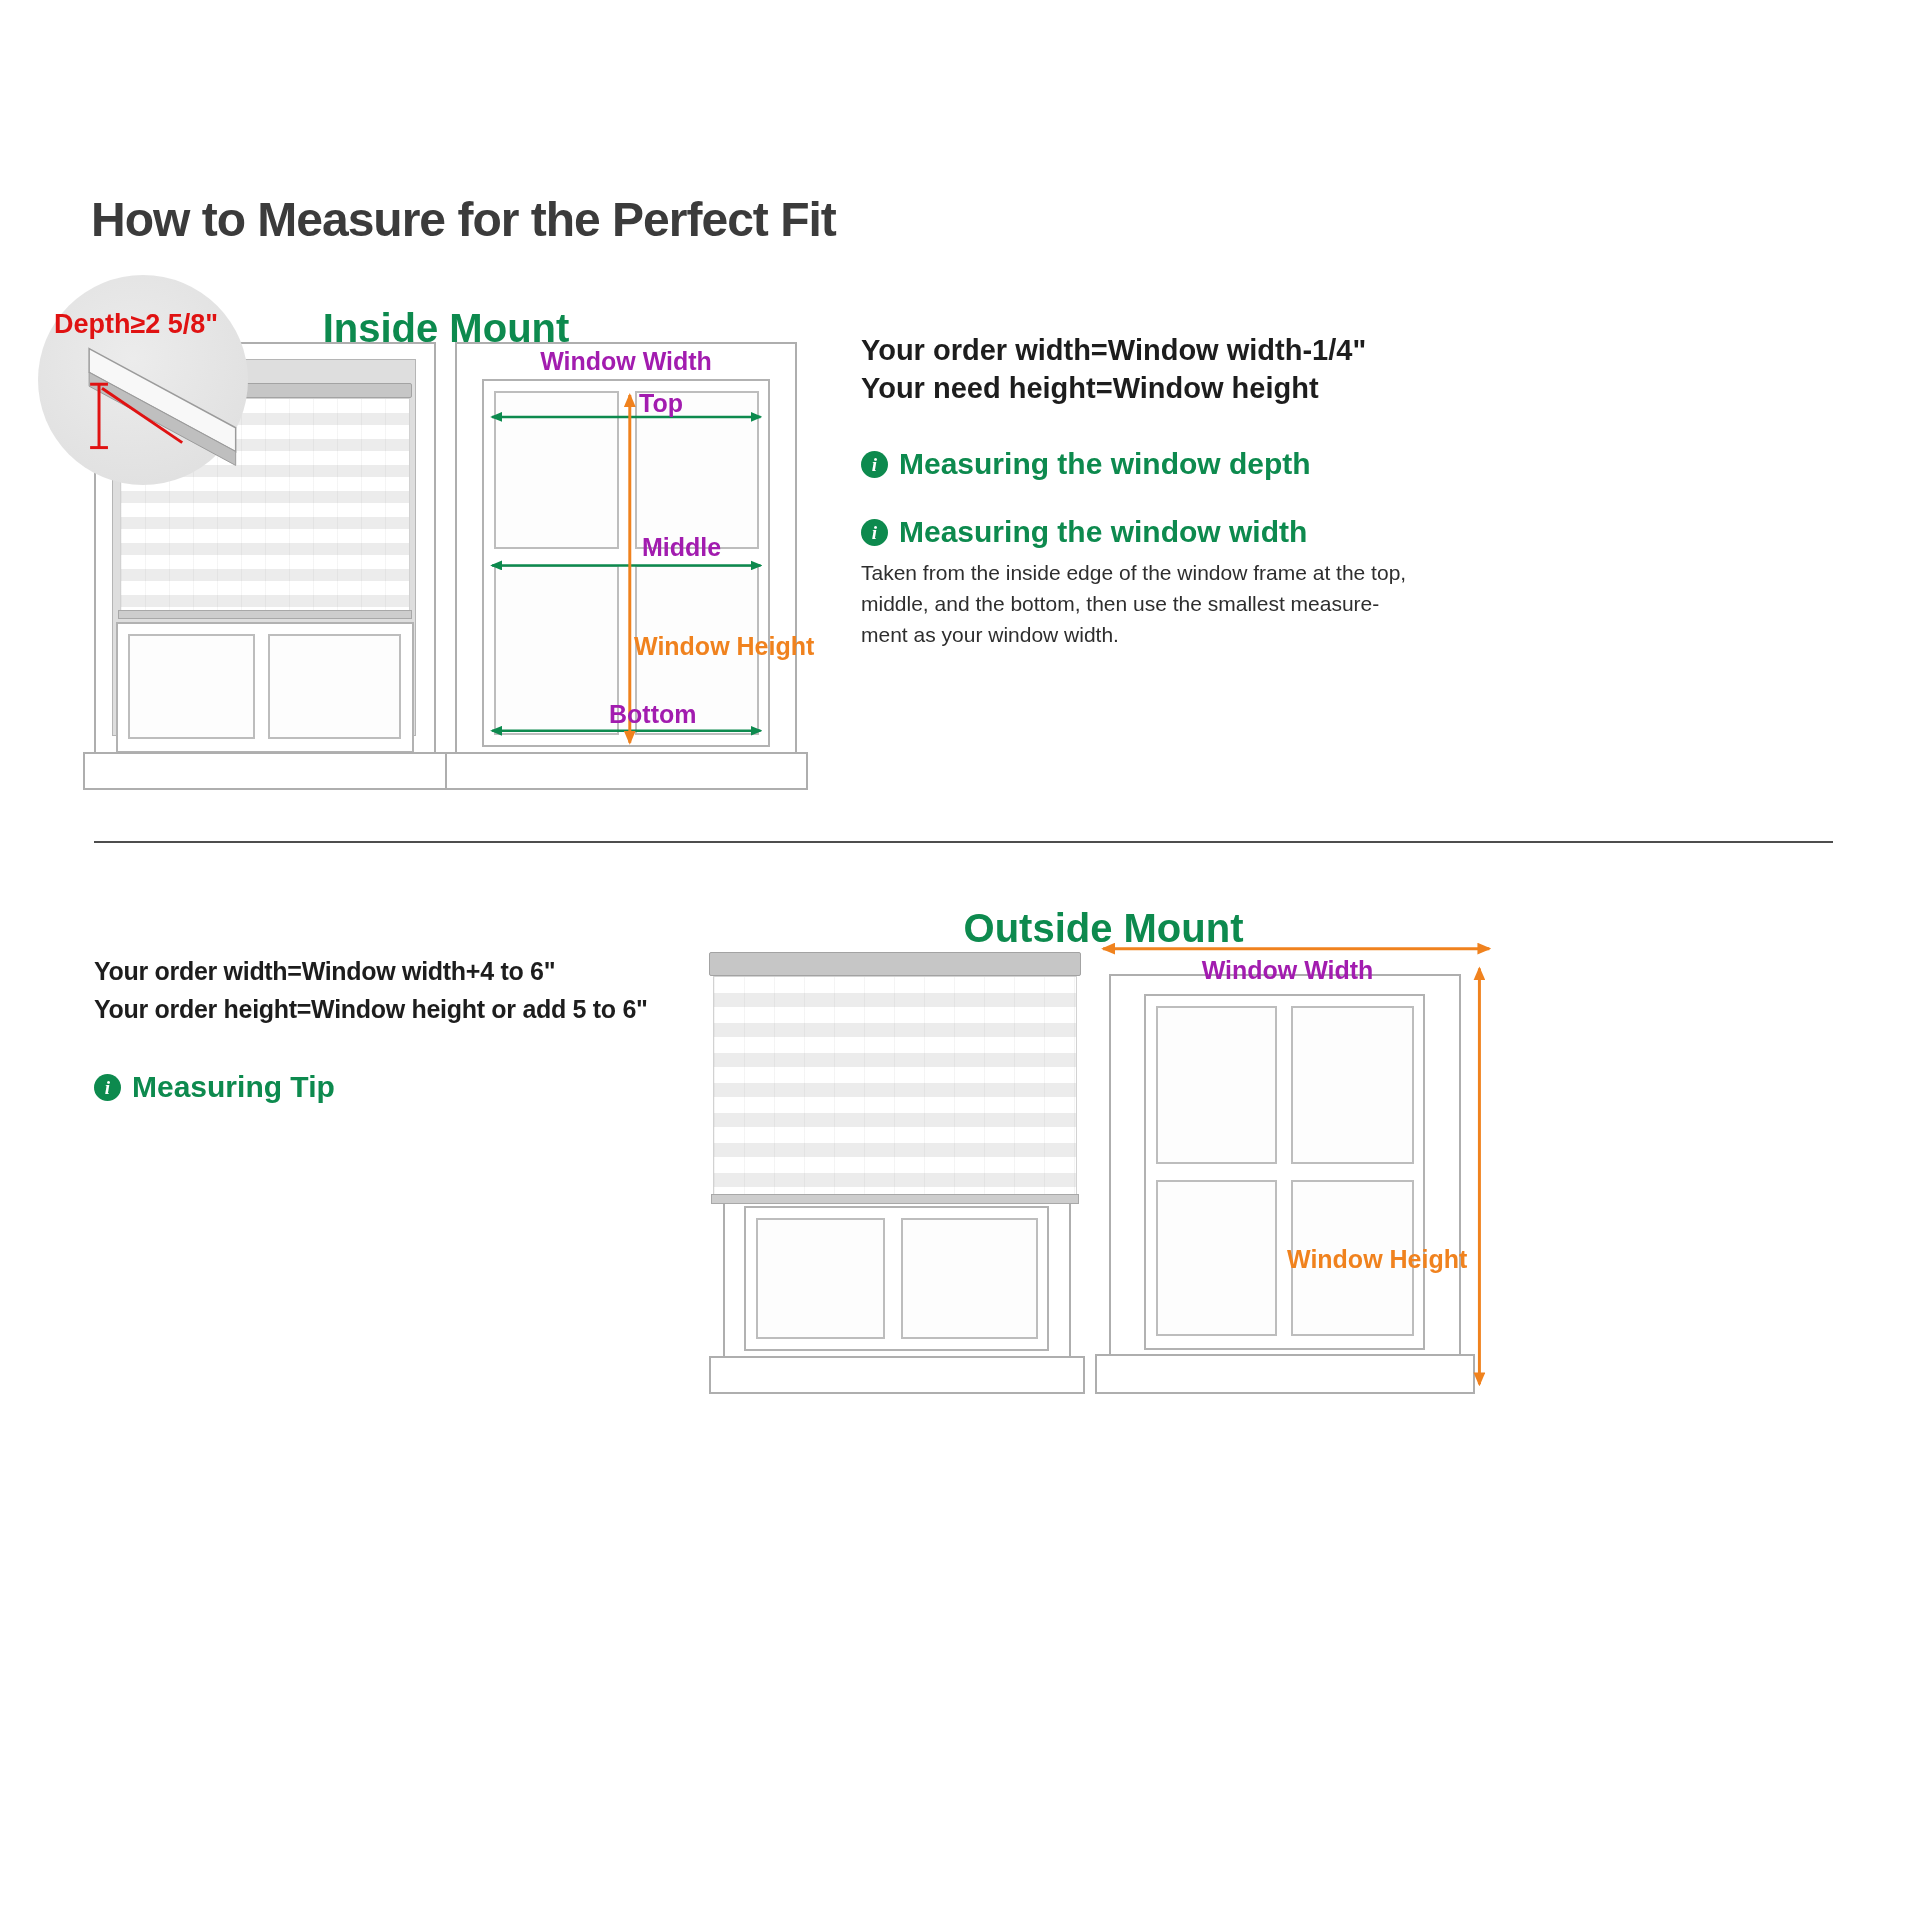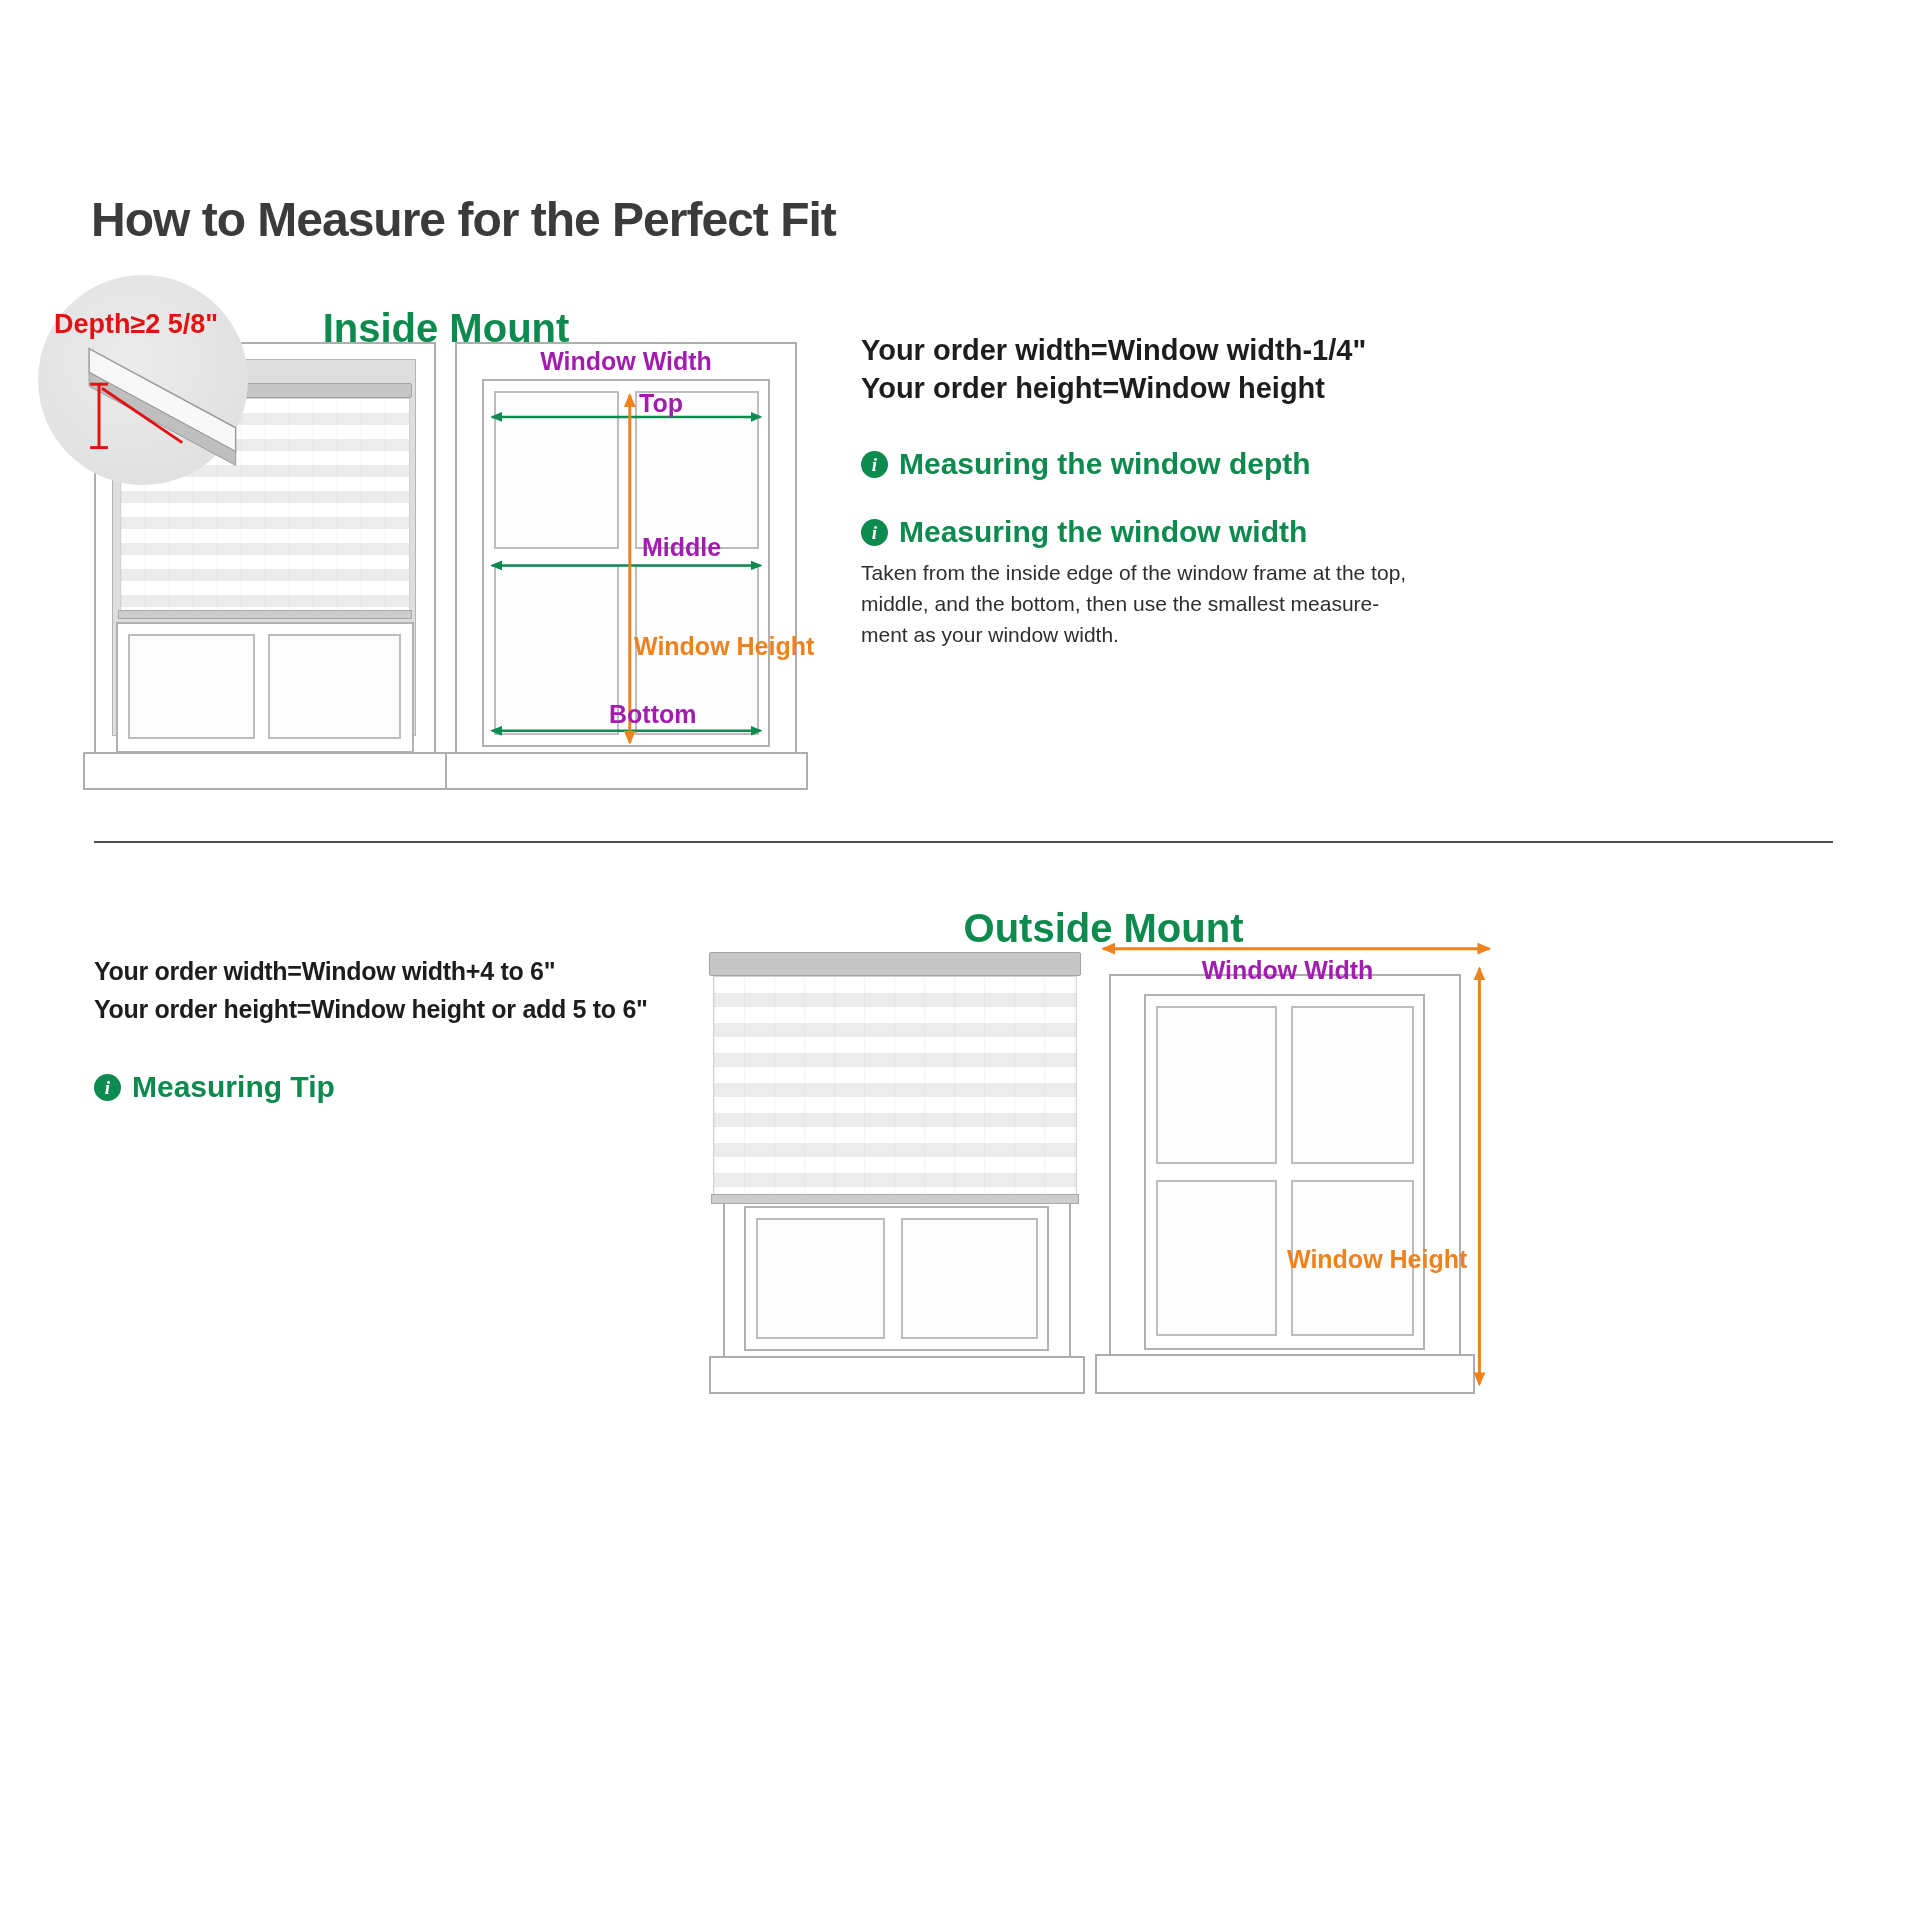--- a/index.html
+++ b/index.html
@@ -99,21 +99,21 @@
 
   <span class="abs lbl diagram-label lbl-green" style="left:455px;top:347px;width:342px;text-align:center;">Window Width</span>
   <span class="abs lbl diagram-label lbl-green" style="left:639px;top:389px;">Top</span>
   <span class="abs lbl diagram-label lbl-green" style="left:642px;top:533px;">Middle</span>
   <span class="abs lbl diagram-label lbl-green" style="left:609px;top:700px;">Bottom</span>
   <span class="abs lbl diagram-label lbl-orange" style="left:634px;top:632px;">Window Height</span>
 </div>
 
 <div class="abs top-text order-top layer3">
   <div class="order-line">Your order width=Window width-1/4"</div>
-  <div class="order-line">Your order height=Window height</div>
+  <div class="order-line">Your need height=Window height</div>
 
   <div class="sub-head" style="margin-top:40px;">
     <span class="info-ic">i</span>
     <span>Measuring the window depth</span>
   </div>
 
   <div class="sub-head" style="margin-top:34px;">
     <span class="info-ic">i</span>
     <span>Measuring the window width</span>
   </div>

